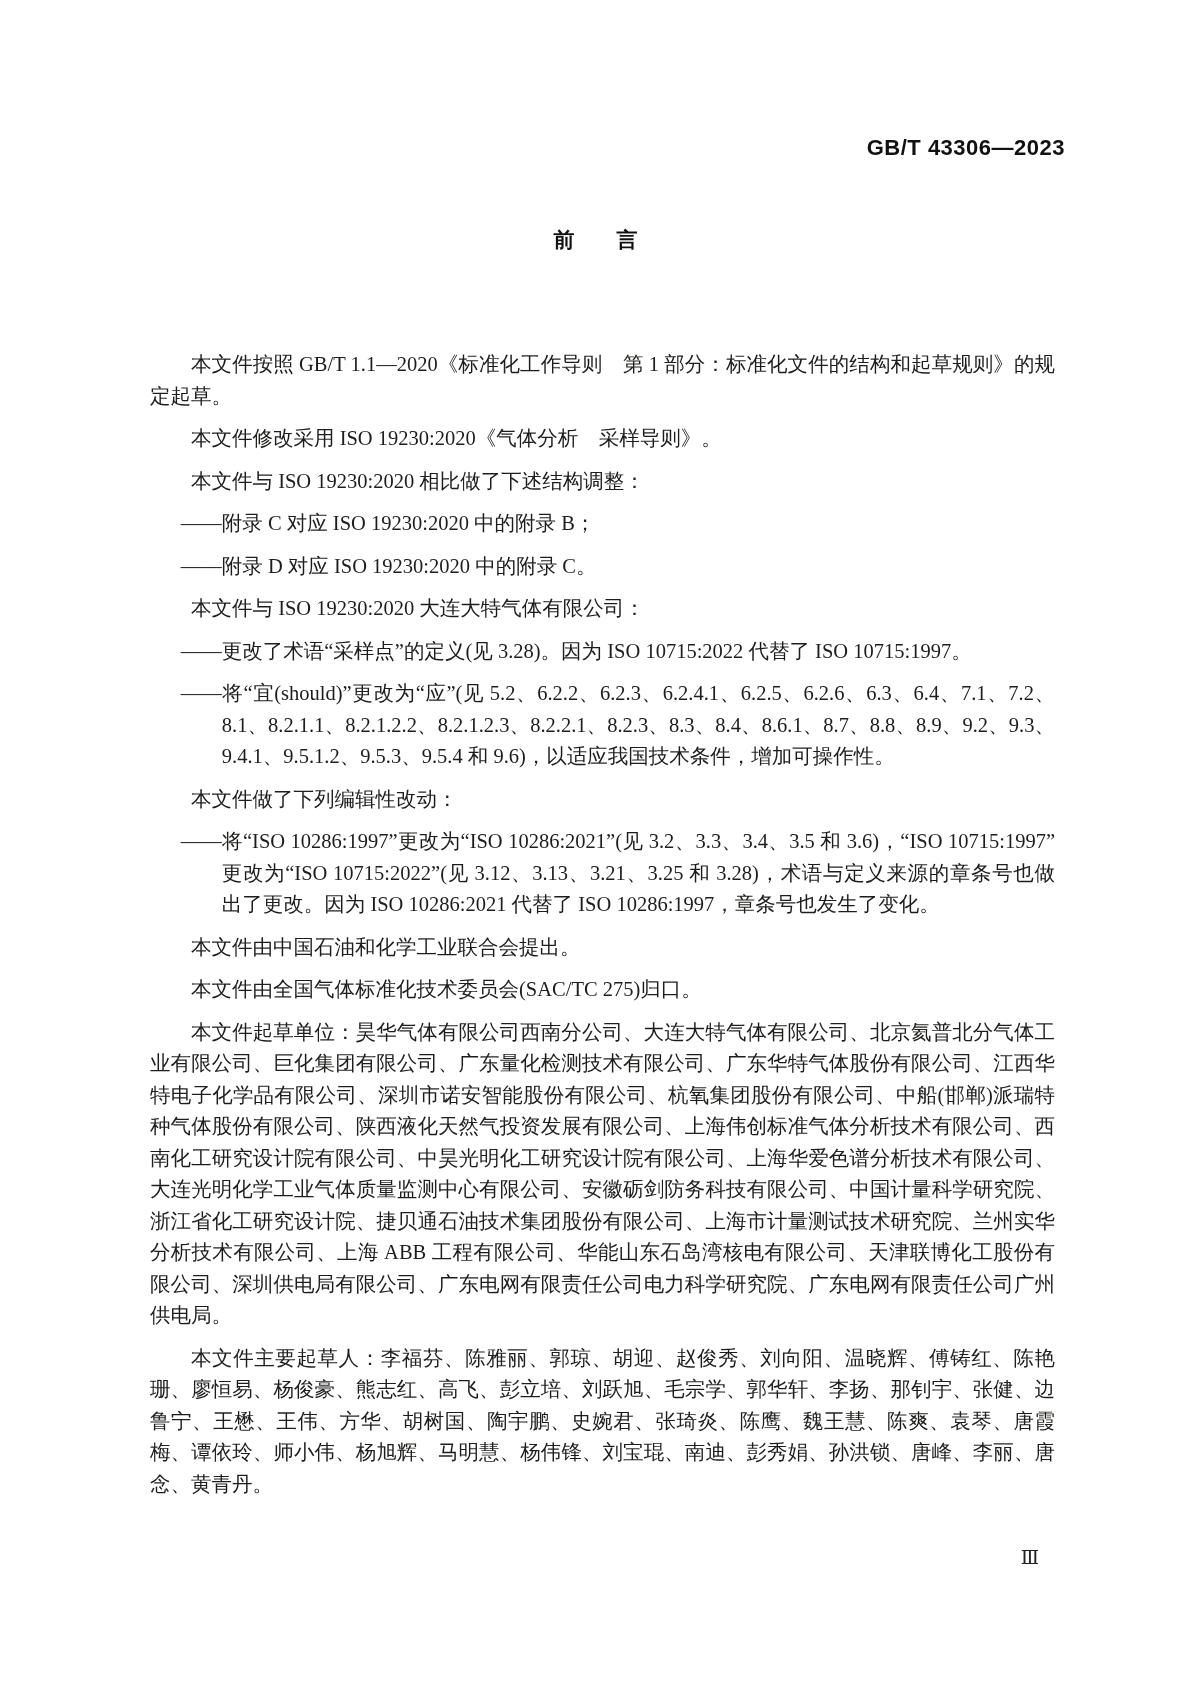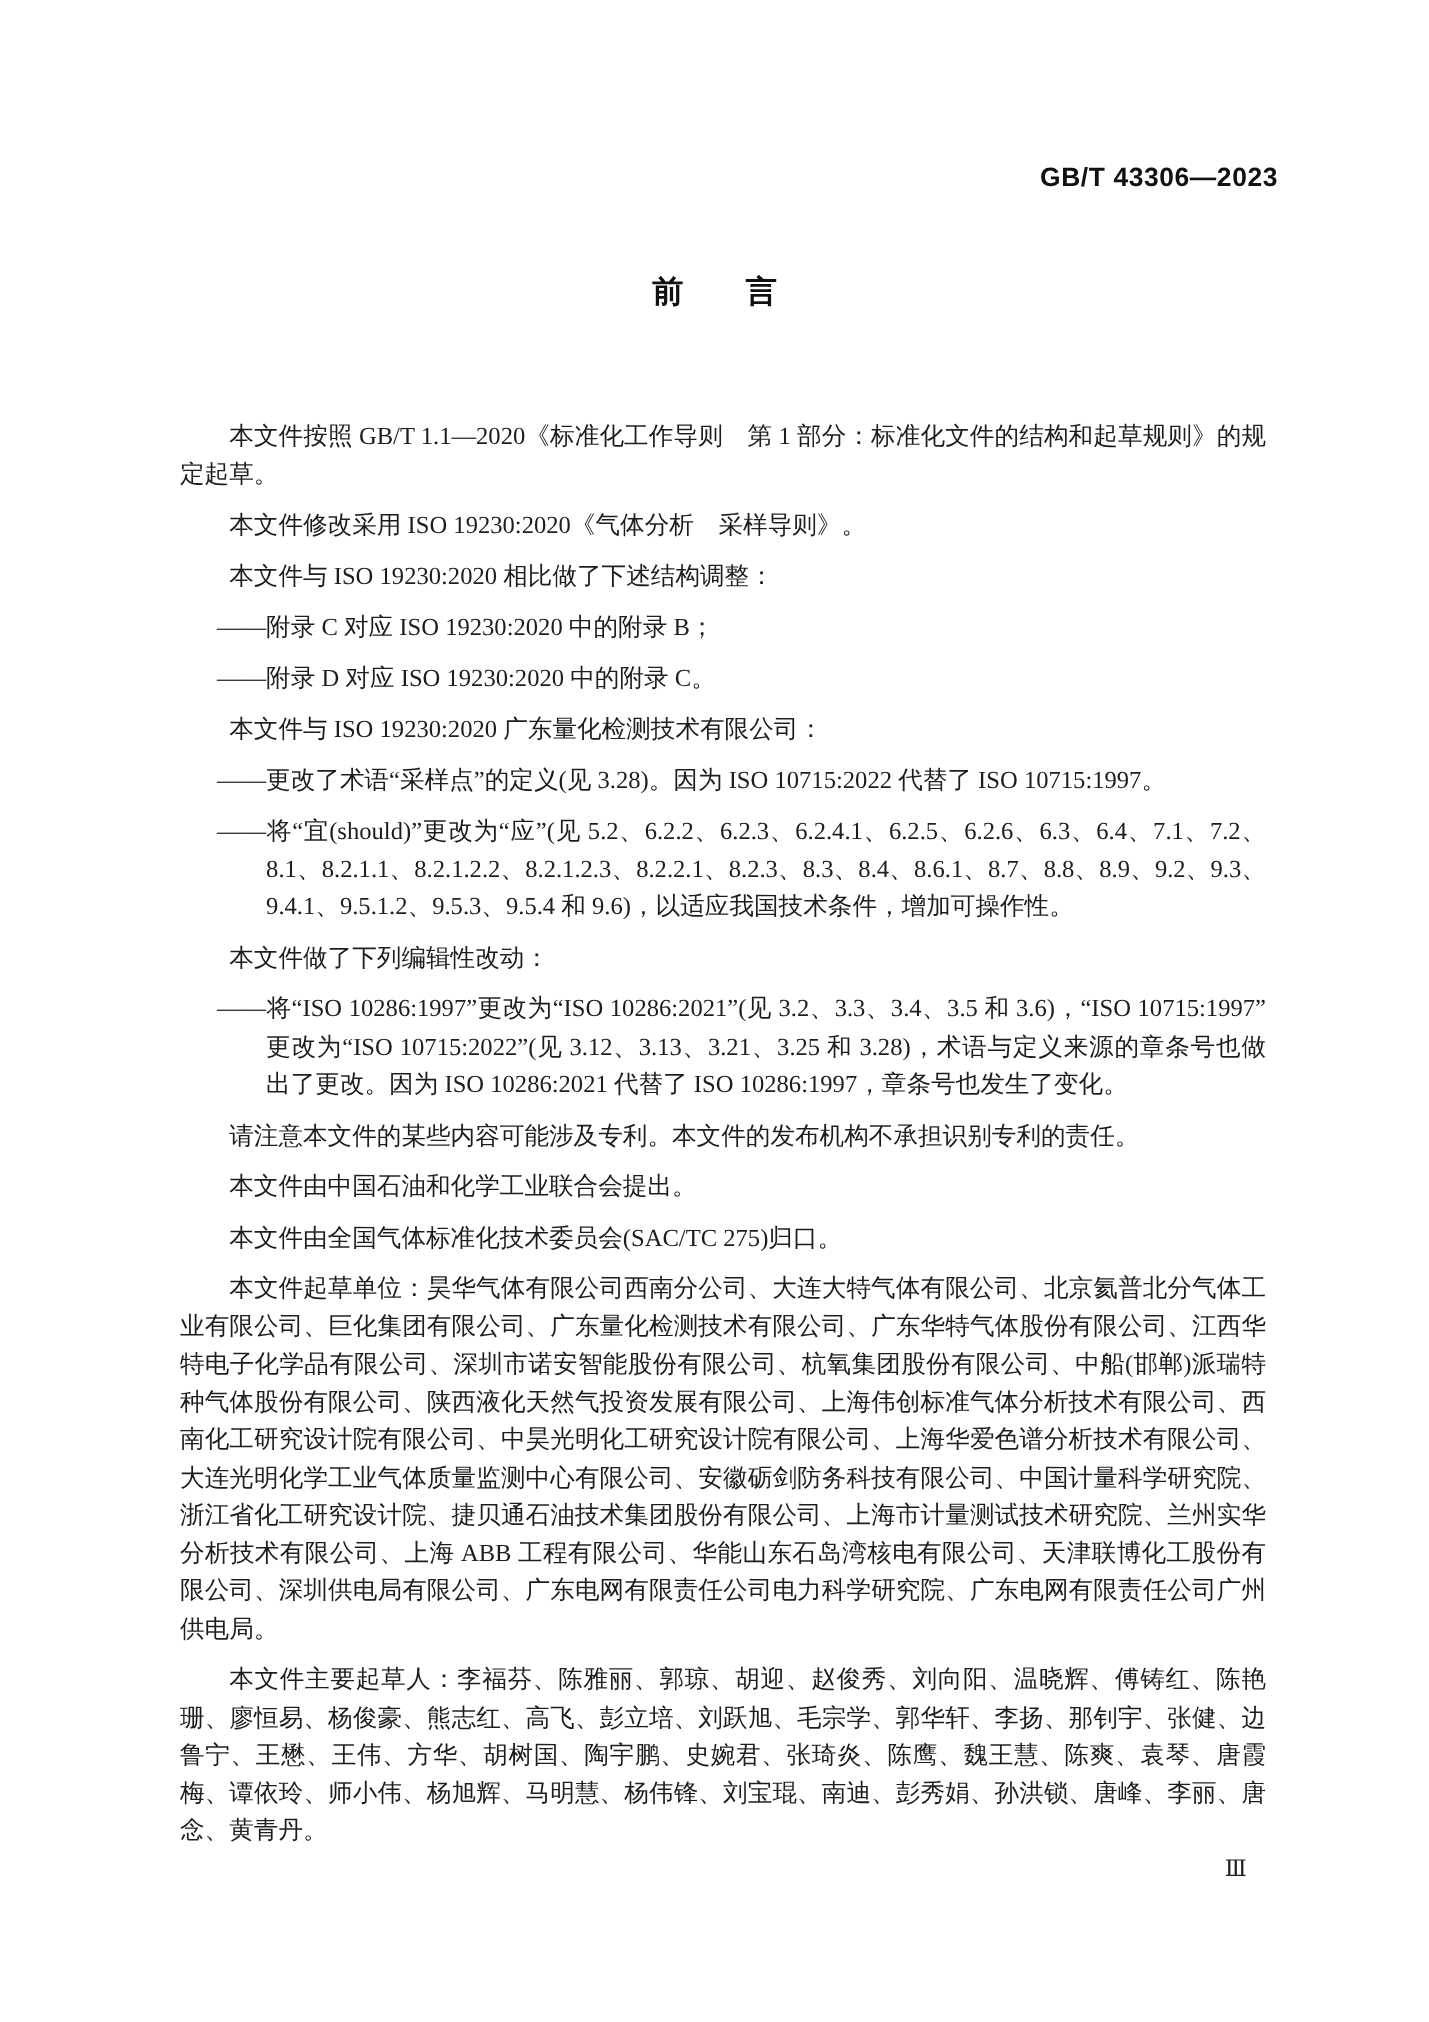--- a/index.html
+++ b/index.html
@@ -29,21 +29,21 @@
   }
   .title {
     position: absolute;
     top: 226px;
     left: 0;
     width: 100%;
     margin: 0;
     text-align: center;
     font-family: "Liberation Sans", "DejaVu Sans", sans-serif;
     font-weight: 700;
-    font-size: 26px;
+    font-size: 21px;
     color: #111;
   }
   .content {
     position: absolute;
     top: 338px;
     left: 139px;
     width: 927px;
     font-size: 20.5px;
     line-height: 31.5px;
     text-align: justify;
@@ -77,26 +77,25 @@
   <div class="doc-code">GB/T 43306—2023</div>
 
   <h1 class="title">前　　言</h1>
 
   <div class="content">
     <p class="indent">本文件按照 GB/T 1.1—2020《标准化工作导则　第 1 部分：标准化文件的结构和起草规则》的规定起草。</p>
     <p class="indent">本文件修改采用 ISO 19230:2020《气体分析　采样导则》。</p>
     <p class="indent">本文件与 ISO 19230:2020 相比做了下述结构调整：</p>
     <p class="dash">——附录 C 对应 ISO 19230:2020 中的附录 B；</p>
     <p class="dash">——附录 D 对应 ISO 19230:2020 中的附录 C。</p>
-    <p class="indent">本文件与 ISO 19230:2020 广东量化检测技术有限公司：</p>
+    <p class="indent">本文件与 ISO 19230:2020 大连大特气体有限公司：</p>
     <p class="dash">——更改了术语“采样点”的定义(见 3.28)。因为 ISO 10715:2022 代替了 ISO 10715:1997。</p>
     <p class="dash">——将“宜(should)”更改为“应”(见 5.2、6.2.2、6.2.3、6.2.4.1、6.2.5、6.2.6、6.3、6.4、7.1、7.2、8.1、8.2.1.1、8.2.1.2.2、8.2.1.2.3、8.2.2.1、8.2.3、8.3、8.4、8.6.1、8.7、8.8、8.9、9.2、9.3、9.4.1、9.5.1.2、9.5.3、9.5.4 和 9.6)，以适应我国技术条件，增加可操作性。</p>
     <p class="indent">本文件做了下列编辑性改动：</p>
     <p class="dash">——将“ISO 10286:1997”更改为“ISO 10286:2021”(见 3.2、3.3、3.4、3.5 和 3.6)，“ISO 10715:1997”更改为“ISO 10715:2022”(见 3.12、3.13、3.21、3.25 和 3.28)，术语与定义来源的章条号也做出了更改。因为 ISO 10286:2021 代替了 ISO 10286:1997，章条号也发生了变化。</p>
-    <p class="indent">请注意本文件的某些内容可能涉及专利。本文件的发布机构不承担识别专利的责任。</p>
     <p class="indent">本文件由中国石油和化学工业联合会提出。</p>
     <p class="indent">本文件由全国气体标准化技术委员会(SAC/TC 275)归口。</p>
     <p class="indent">本文件起草单位：昊华气体有限公司西南分公司、大连大特气体有限公司、北京氦普北分气体工业有限公司、巨化集团有限公司、广东量化检测技术有限公司、广东华特气体股份有限公司、江西华特电子化学品有限公司、深圳市诺安智能股份有限公司、杭氧集团股份有限公司、中船(邯郸)派瑞特种气体股份有限公司、陕西液化天然气投资发展有限公司、上海伟创标准气体分析技术有限公司、西南化工研究设计院有限公司、中昊光明化工研究设计院有限公司、上海华爱色谱分析技术有限公司、大连光明化学工业气体质量监测中心有限公司、安徽砺剑防务科技有限公司、中国计量科学研究院、浙江省化工研究设计院、捷贝通石油技术集团股份有限公司、上海市计量测试技术研究院、兰州实华分析技术有限公司、上海 ABB 工程有限公司、华能山东石岛湾核电有限公司、天津联博化工股份有限公司、深圳供电局有限公司、广东电网有限责任公司电力科学研究院、广东电网有限责任公司广州供电局。</p>
     <p class="indent">本文件主要起草人：李福芬、陈雅丽、郭琼、胡迎、赵俊秀、刘向阳、温晓辉、傅铸红、陈艳珊、廖恒易、杨俊豪、熊志红、高飞、彭立培、刘跃旭、毛宗学、郭华轩、李扬、那钊宇、张健、边鲁宁、王懋、王伟、方华、胡树国、陶宇鹏、史婉君、张琦炎、陈鹰、魏王慧、陈爽、袁琴、唐霞梅、谭依玲、师小伟、杨旭辉、马明慧、杨伟锋、刘宝琨、南迪、彭秀娟、孙洪锁、唐峰、李丽、唐念、黄青丹。</p>
   </div>
 
   <div class="page-number">Ⅲ</div>
 
 </div>
 

